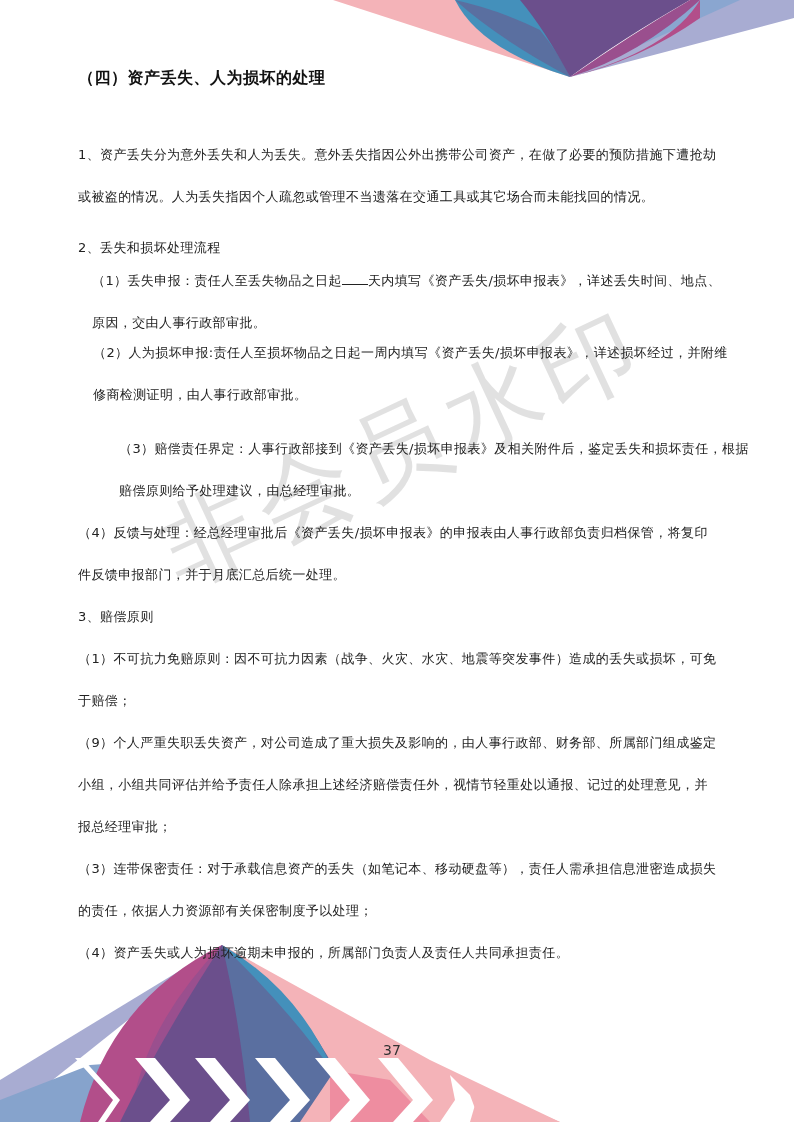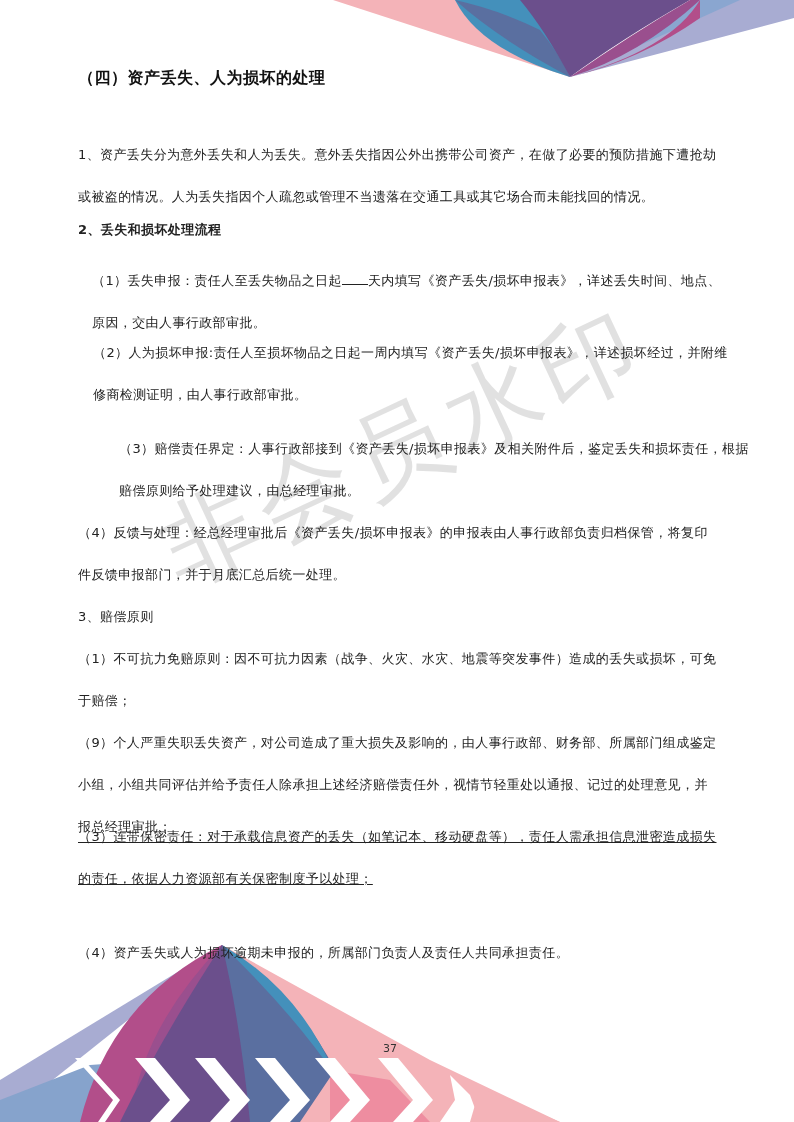--- a/index.html
+++ b/index.html
@@ -24,21 +24,21 @@
     letter-spacing:0.5px;
   }
   .para {
     position:absolute; left:78px; width:640px;
     font-size:13px; line-height:42px; color:#222;
     letter-spacing:0.4px;
   }
   .blank { display:inline-block; width:26px; border-bottom:1px solid #222; height:12px; vertical-align:baseline; }
   .page-num {
     position:absolute; left:383px; top:1042px;
-    font-size:11px; color:#333;
+    font-size:14px; color:#333;
   }
 </style>
 </head>
 <body>
 
 <svg class="deco" viewBox="0 0 794 1122">
 
   <polygon points="333,0 570,77 455,0" fill="#f4b3b8"></polygon>
   <polygon points="700,0 794,0 794,18 570,77" fill="#a8acd2"></polygon>
   <polygon points="700,0 740,0 570,77" fill="#8aa6d0"></polygon>
@@ -69,29 +69,29 @@
   </g>
   <polygon points="480,1088 560,1122 470,1122" fill="#f4b3b8"></polygon>
 </svg>
 
 <div class="watermark">非会员水印</div>
 
 <div class="content">
   <div class="heading">（四）资产丢失、人为损坏的处理</div>
 
   <div class="para" style="top:134px;">1、资产丢失分为意外丢失和人为丢失。意外丢失指因公外出携带公司资产，在做了必要的预防措施下遭抢劫或被盗的情况。人为丢失指因个人疏忽或管理不当遗落在交通工具或其它场合而未能找回的情况。</div>
-  <div class="para" style="top:209px;font-weight:bold;">2、丢失和损坏处理流程</div>
+  <div class="para" style="top:227px;">2、丢失和损坏处理流程</div>
 
   <div class="para" style="top:260px;margin-left:14px;">
     <span>（1）丢失申报：责任人至丢失物品之日起</span><span class="blank"></span><span>天内填写《资产丢失/损坏申报表》，详述丢失时间、地点、原因，交由人事行政部审批。</span>
   </div>
 
   <div class="para" style="top:332px;margin-left:15px;">（2）人为损坏申报:责任人至损坏物品之日起一周内填写《资产丢失/损坏申报表》，详述损坏经过，并附维修商检测证明，由人事行政部审批。</div>
   <div class="para" style="top:428px;margin-left:41px;">（3）赔偿责任界定：人事行政部接到《资产丢失/损坏申报表》及相关附件后，鉴定丢失和损坏责任，根据赔偿原则给予处理建议，由总经理审批。</div>
   <div class="para" style="top:512px;">（4）反馈与处理：经总经理审批后《资产丢失/损坏申报表》的申报表由人事行政部负责归档保管，将复印件反馈申报部门，并于月底汇总后统一处理。</div>
   <div class="para" style="top:596px;">3、赔偿原则</div>
   <div class="para" style="top:638px;">（1）不可抗力免赔原则：因不可抗力因素（战争、火灾、水灾、地震等突发事件）造成的丢失或损坏，可免于赔偿；</div>
   <div class="para" style="top:722px;">（9）个人严重失职丢失资产，对公司造成了重大损失及影响的，由人事行政部、财务部、所属部门组成鉴定小组，小组共同评估并给予责任人除承担上述经济赔偿责任外，视情节轻重处以通报、记过的处理意见，并报总经理审批；</div>
-  <div class="para" style="top:816px;text-decoration:underline;">（3）连带保密责任：对于承载信息资产的丢失（如笔记本、移动硬盘等），责任人需承担信息泄密造成损失的责任，依据人力资源部有关保密制度予以处理；</div>
+  <div class="para" style="top:848px;">（3）连带保密责任：对于承载信息资产的丢失（如笔记本、移动硬盘等），责任人需承担信息泄密造成损失的责任，依据人力资源部有关保密制度予以处理；</div>
   <div class="para" style="top:932px;">（4）资产丢失或人为损坏逾期未申报的，所属部门负责人及责任人共同承担责任。</div>
 
   <div class="page-num">37</div>
 </div>
 
 </body></html>

